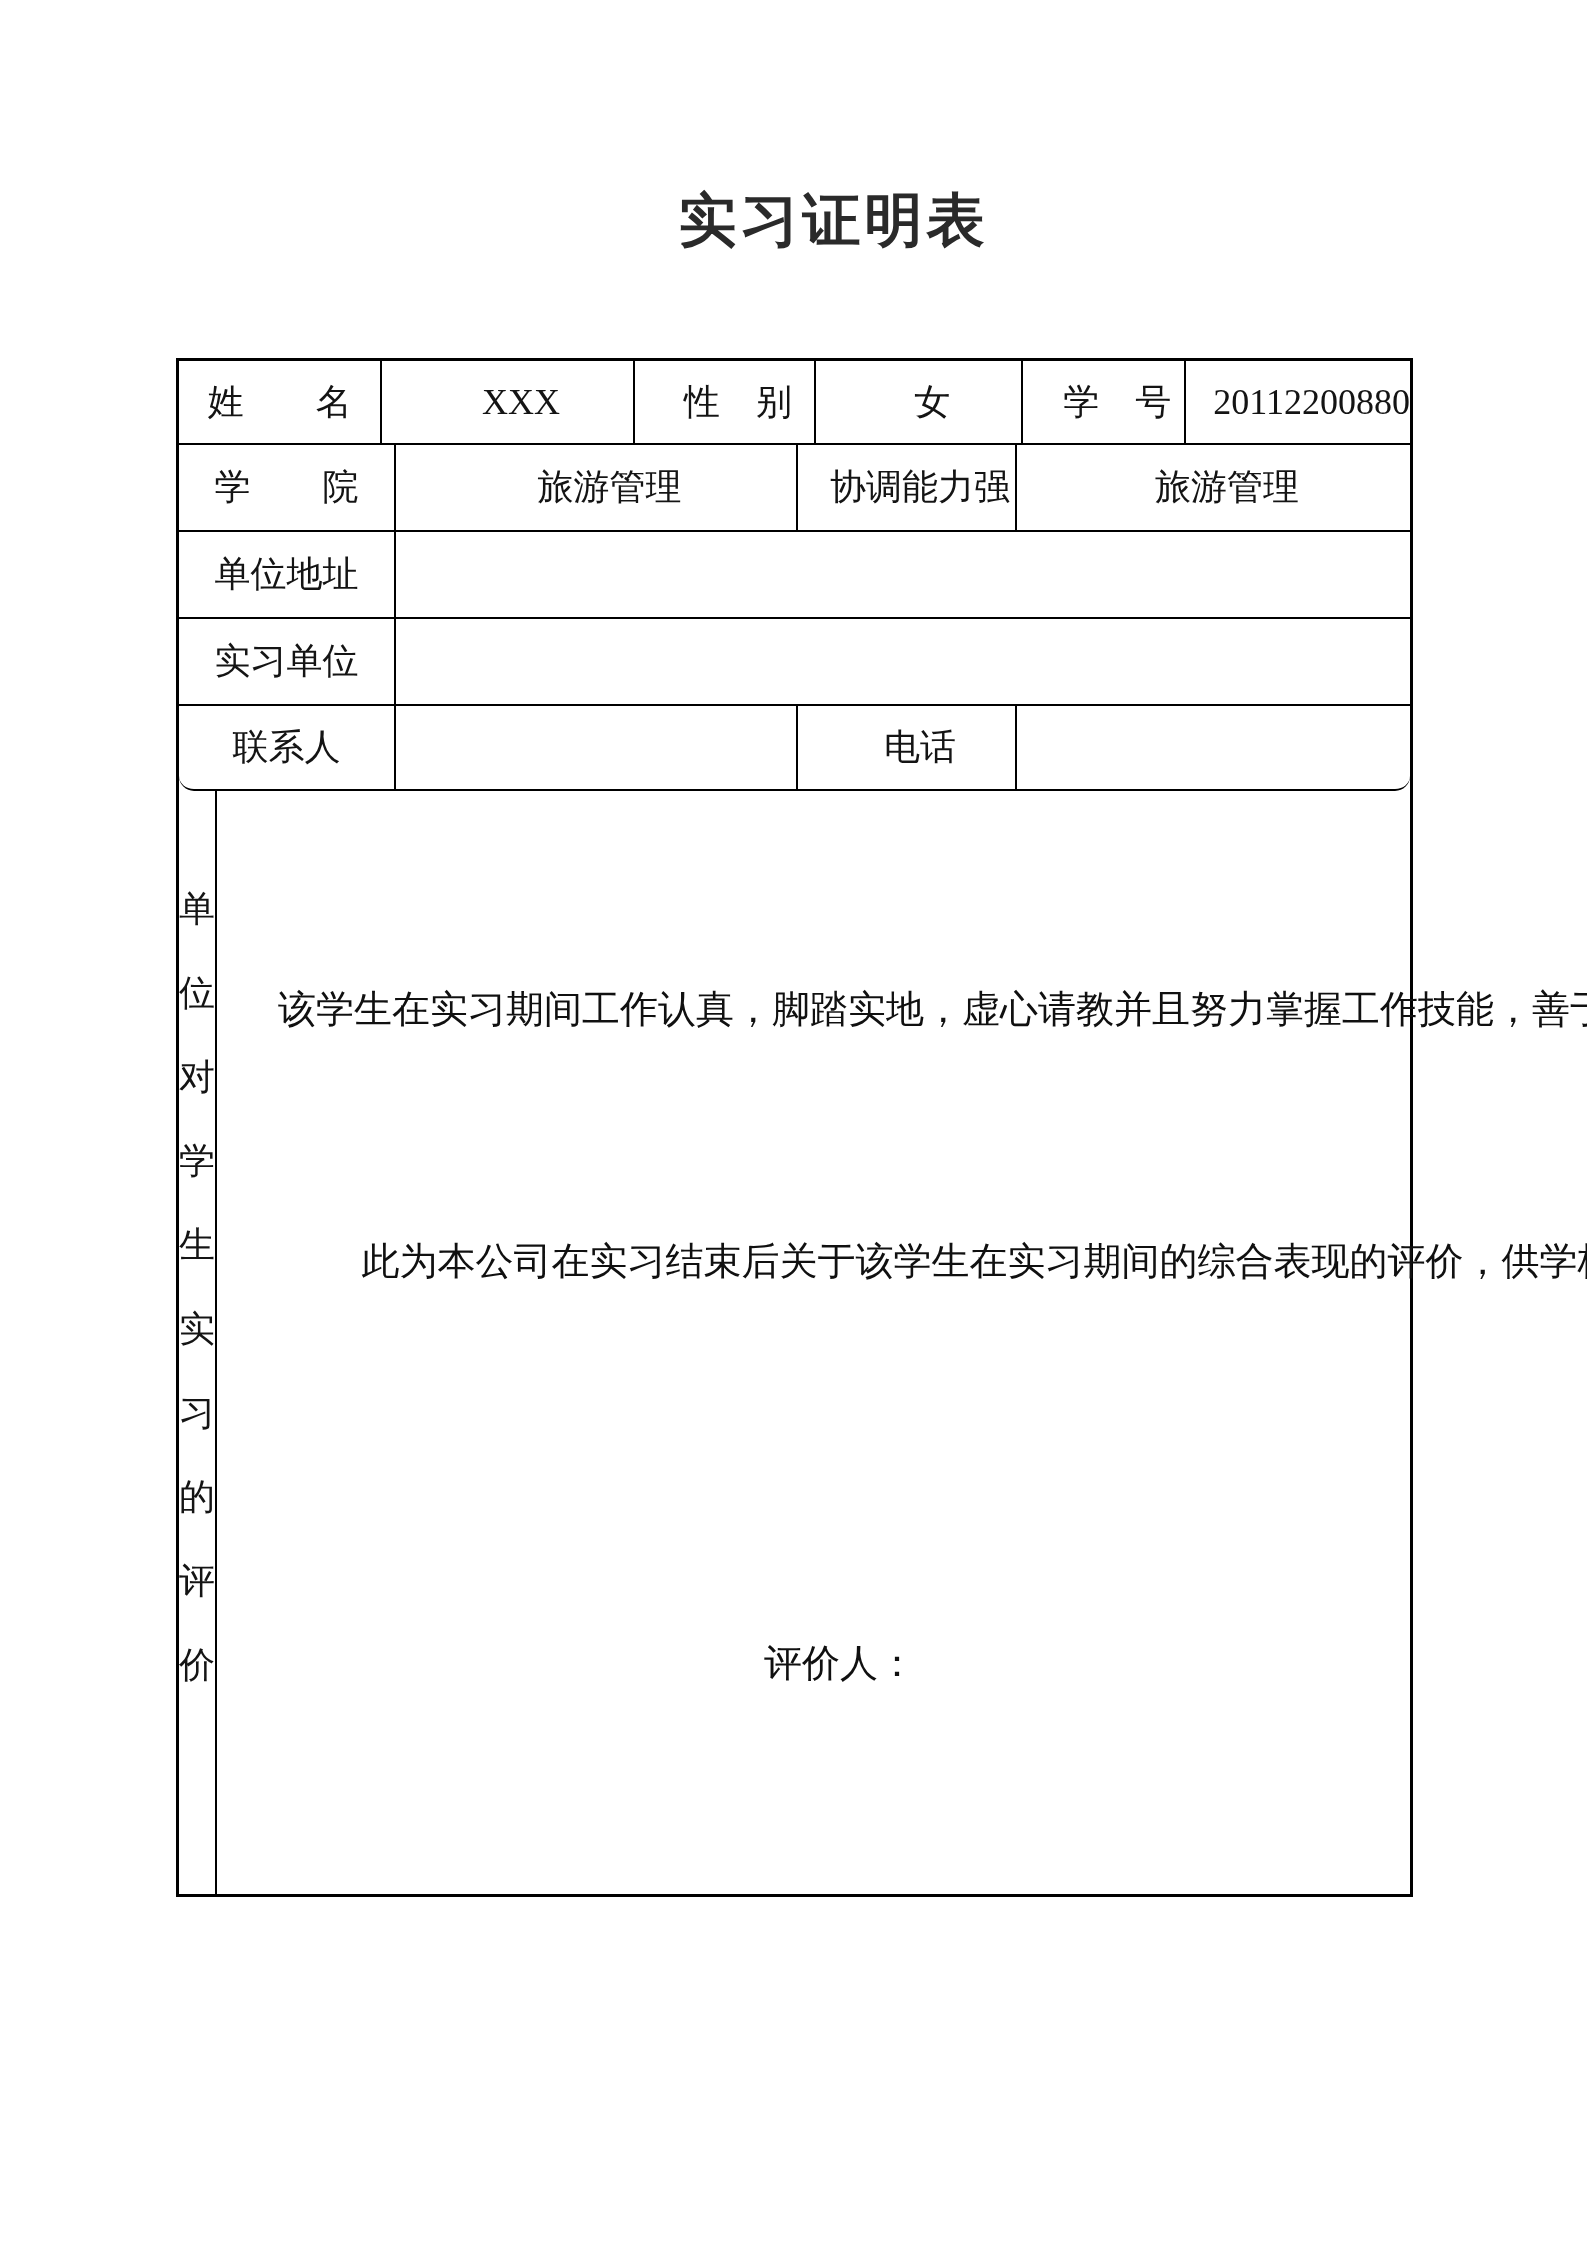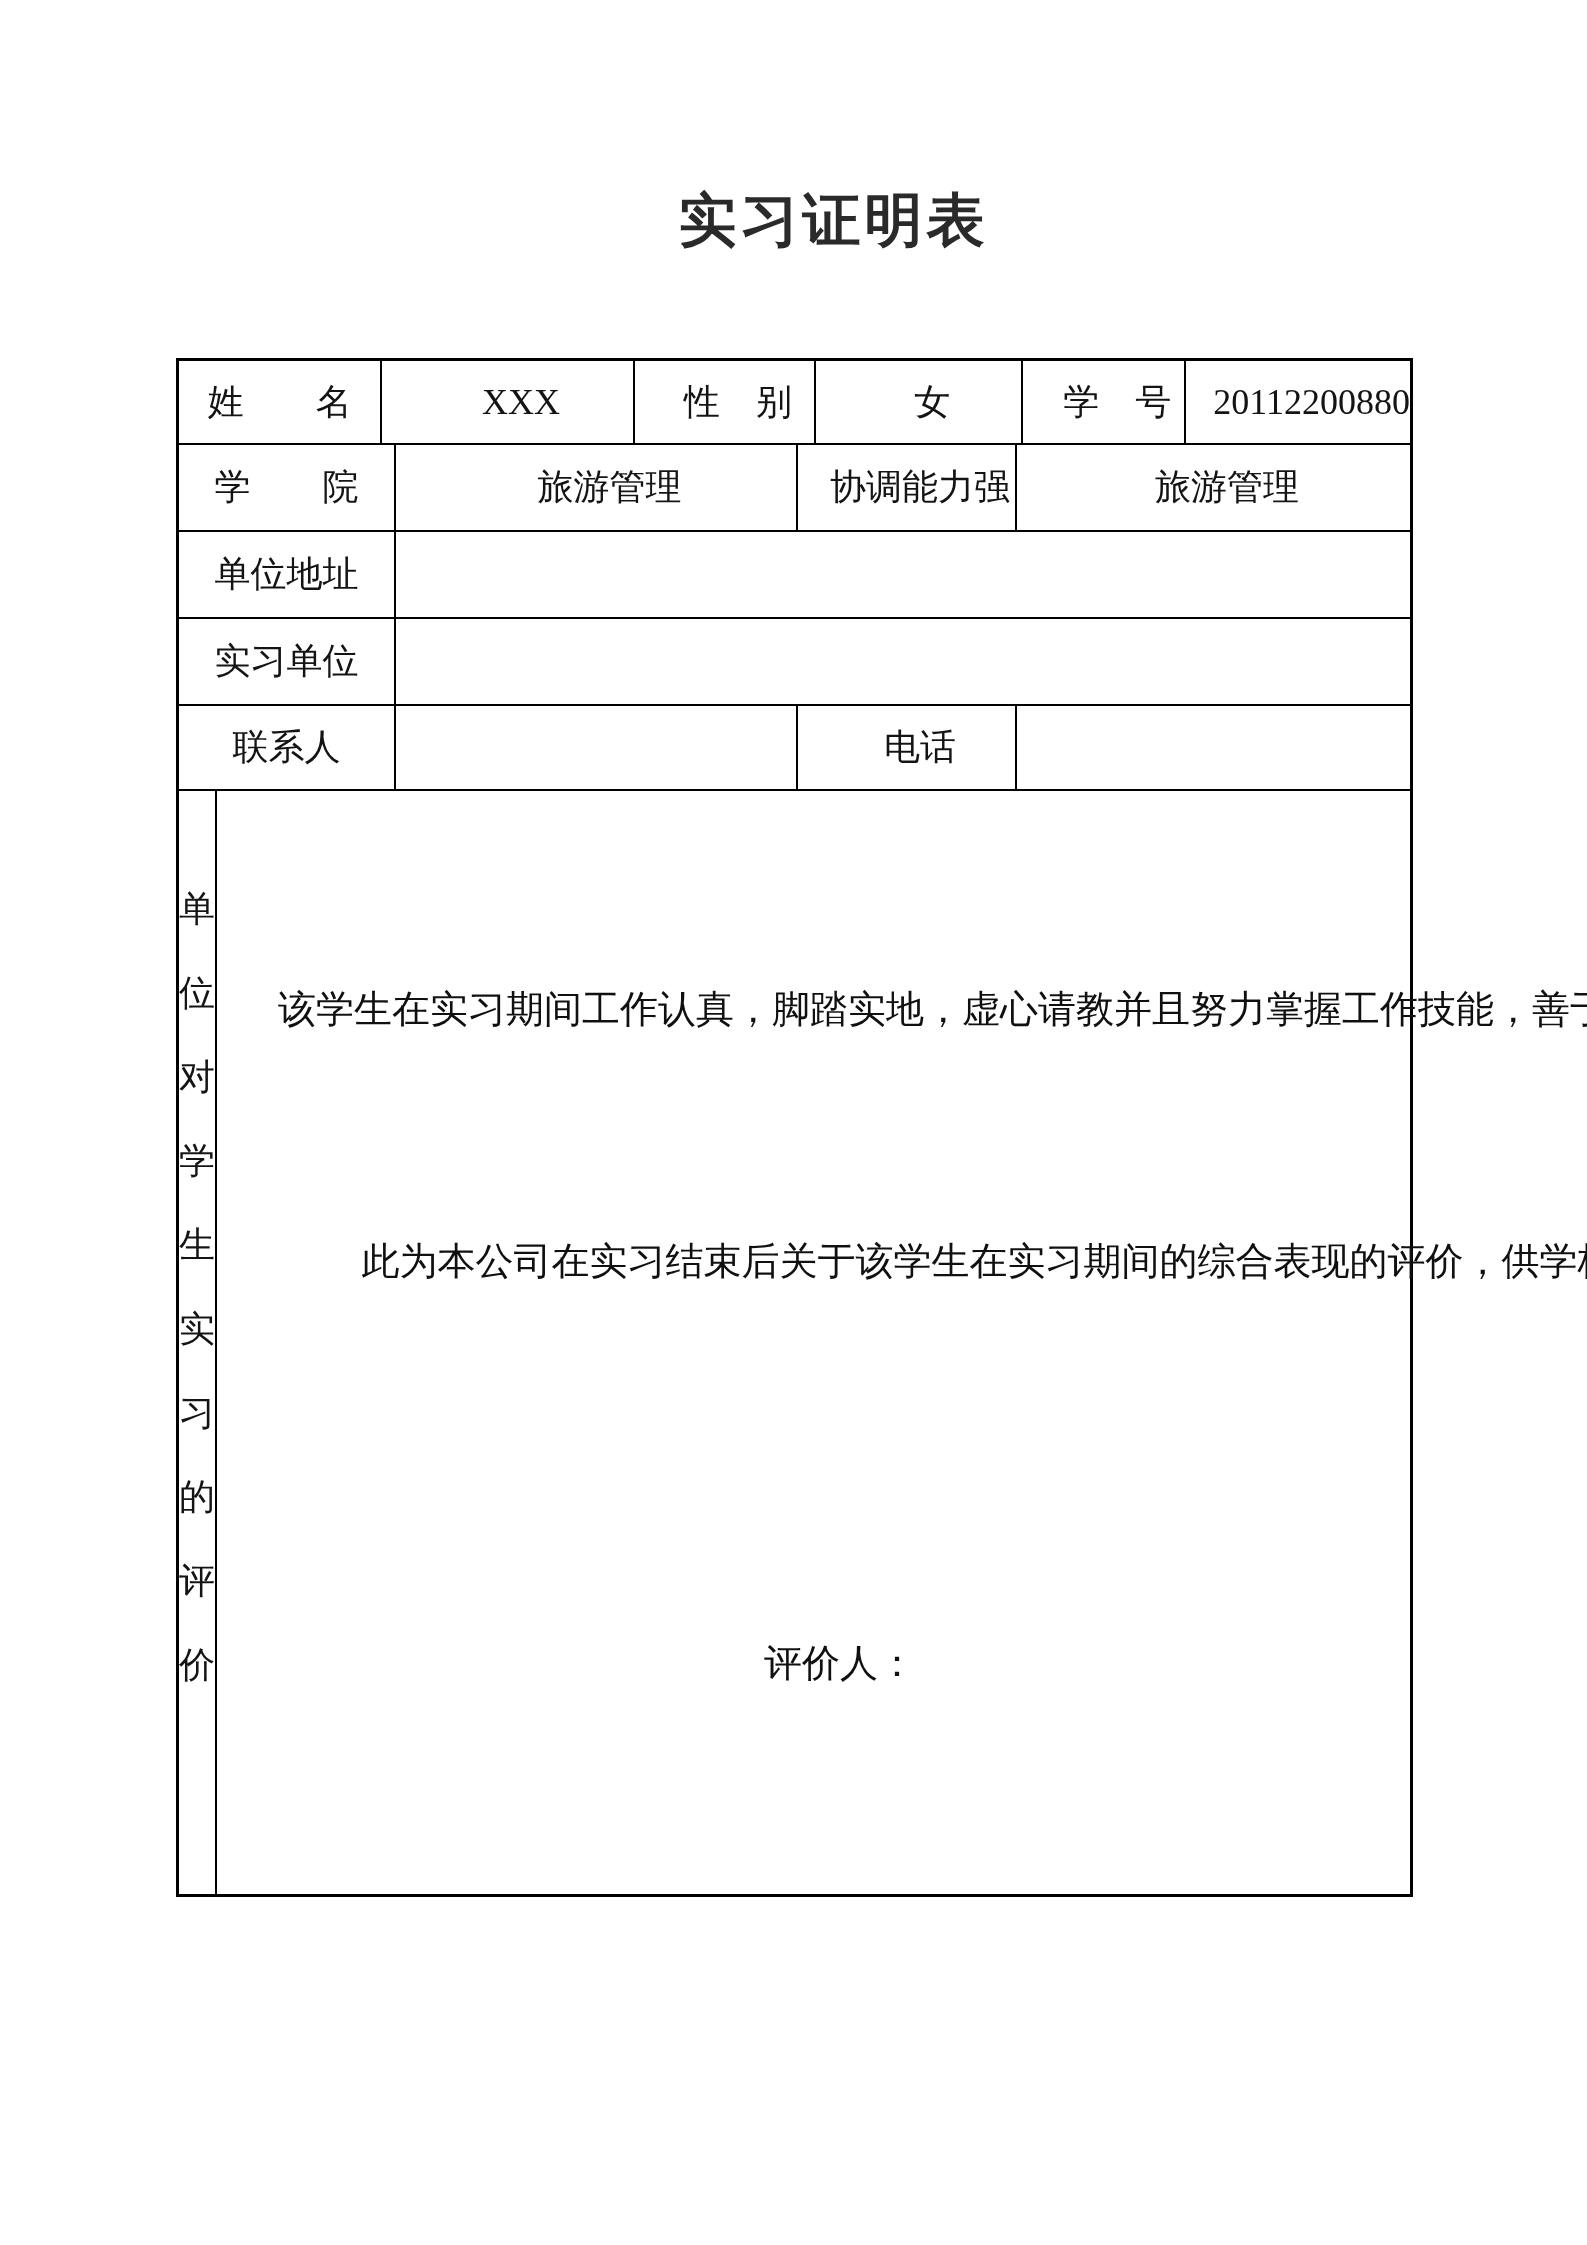--- a/index.html
+++ b/index.html
@@ -47,21 +47,21 @@
     font-size: 36px;
     color: #141414;
     white-space: pre;
   }
   .cell:last-child { border-right: none; }
   .grow { flex: 1; }
   .r1 { height: 82px; }
   .r2 { height: 85px; }
   .r3 { height: 85px; }
   .r4 { height: 85px; }
-  .r5 { height: 83px; }
+  .r5 { height: 83px; border-radius: 15px; }
   .r6 { height: 1103px; }
   .w-label  { width: 217px; }
   .w-val1   { width: 240px; }
   .w-gender { width: 165px; }
   .w-female { width: 192px; }
   .w-sid    { width: 145px; }
   .w-major  { width: 375px; }
   .w-majlab { width: 192px; }
   .side-col {
     width: 112px;

